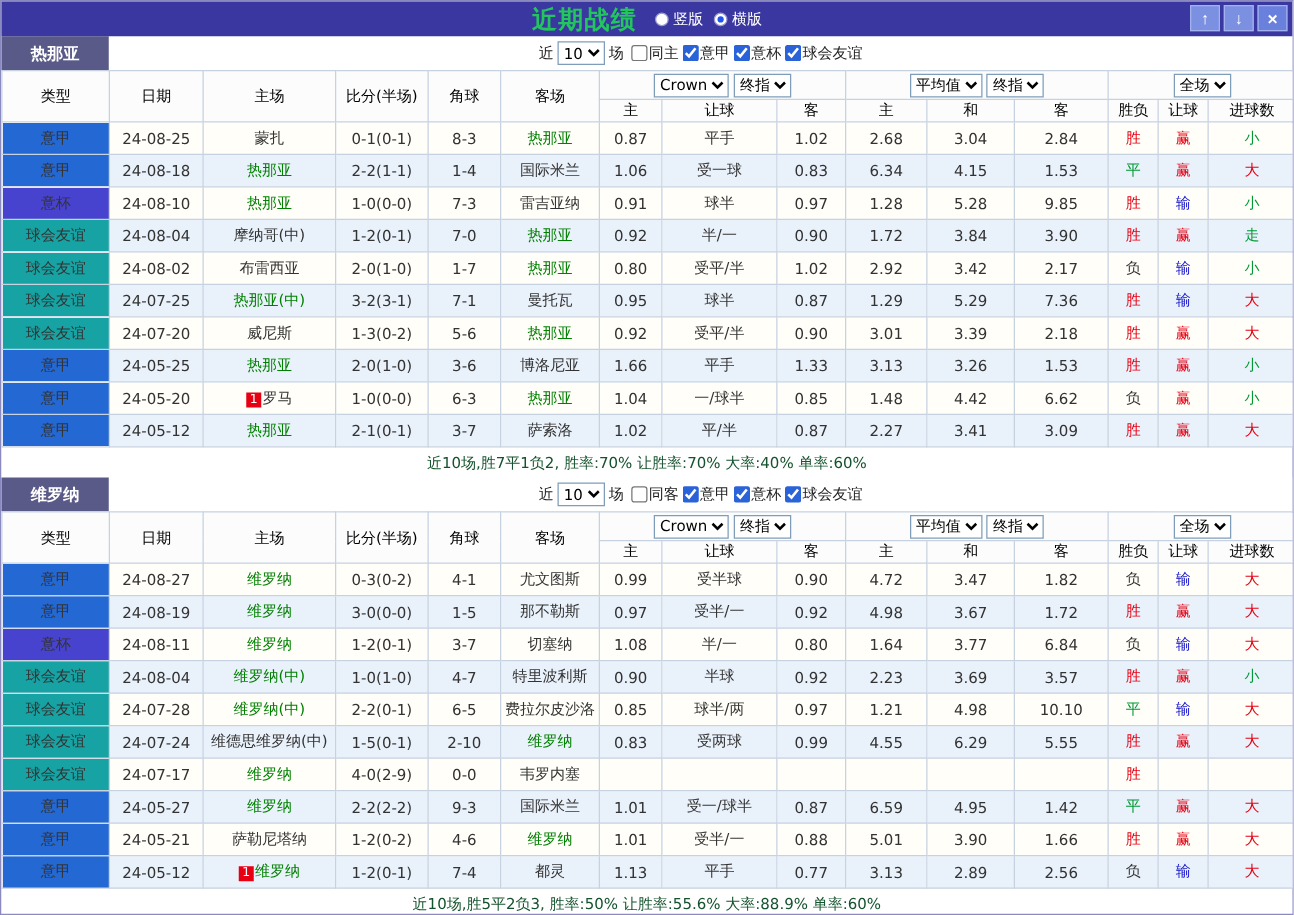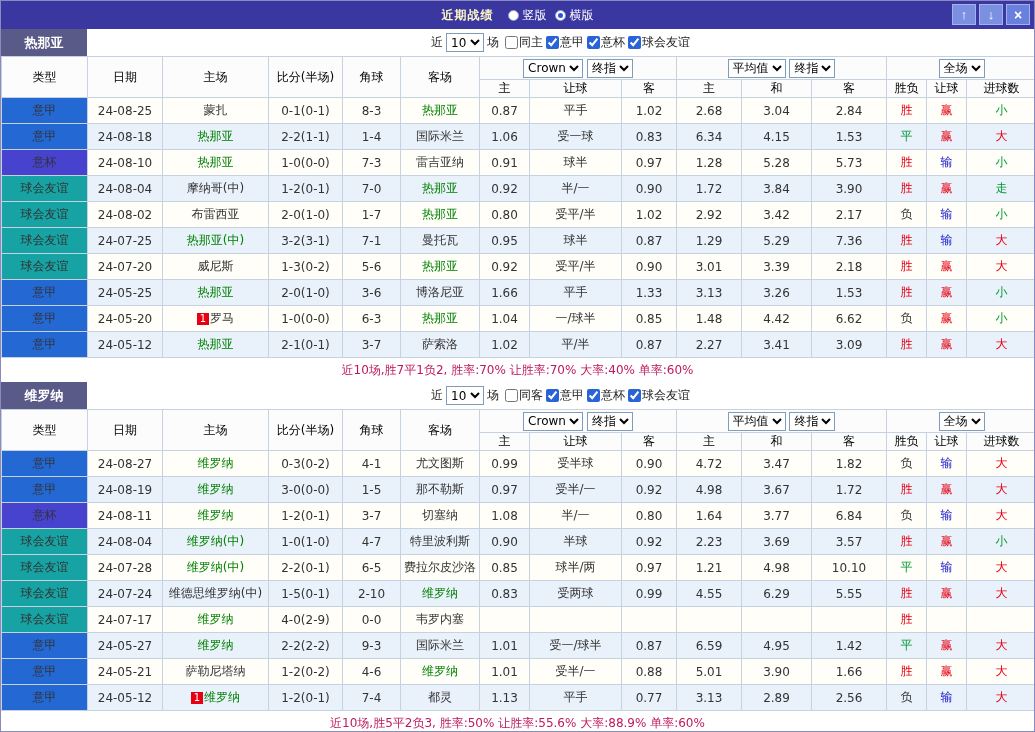--- a/index.html
+++ b/index.html
@@ -2,21 +2,21 @@
 <html><head>
 <meta charset="utf-8">
 <style>
   * { margin:0; padding:0; box-sizing:border-box; }
   body { font-family:"DejaVu Sans","Liberation Sans",sans-serif; font-size:12px; background:#fff; }
   .app { width:1035px; height:732px; background:#fff; border:1px solid #8a8ac0; display:flex; flex-direction:column; overflow:hidden; }
 
   
   .titlebar { flex:0 0 28px; background:#3b37a0; position:relative; display:flex; align-items:center; justify-content:center; }
   .tb-center { display:flex; align-items:center; gap:14px; }
-  .tb-title { color:#fef9c3; font-weight:bold; font-size:12px; letter-spacing:1px; }
+  .tb-title { color:#22c55e; font-weight:bold; font-size:20px; letter-spacing:1px; }
   .tb-radios { display:inline-flex; gap:8px; }
   .tb-radio { display:inline-flex; align-items:center; gap:4px; color:#fff; font-size:12px; cursor:pointer; }
   .radio-dot { width:11px; height:11px; border-radius:50%; background:#fff; border:1px solid #9a9ad0; display:inline-block; position:relative; }
   .radio-dot.checked::after { content:""; position:absolute; left:2px; top:2px; width:5px; height:5px; border-radius:50%; background:#2255ee; }
   .tb-buttons { position:absolute; right:4px; top:3px; display:flex; gap:3px; }
   .tb-btn { width:24px; height:21px; border:1px solid #a3b2ef; background:#7c90e2; color:#fff; font-size:13px; line-height:1; cursor:pointer; }
   .tb-btn.close { background:#6a80dd; font-size:14px; font-weight:bold; }
 
   
   .sections { flex:1; display:flex; flex-direction:column; }
@@ -35,21 +35,21 @@
   table.stat thead th { background:#fcfcfc; font-weight:normal; color:#000; }
   .hdr-top th { height:23px; }
   .hdr-bot th { height:17px; }
   table.stat tbody td { height:26px; color:#333; }
   tbody tr:nth-child(odd) { background:#fffef8; }
   tbody tr:nth-child(even) { background:#e9f1fb; }
   td.lg { color:#fff; }
   .focus { color:#008000; }
   td.score { color:#e60012; }
   .badge { display:inline-block; background:#e60012; color:#fff; font-size:10px; width:12px; height:12px; line-height:12px; text-align:center; margin-right:1px; }
-  .summary { flex:1; min-height:24px; display:flex; align-items:center; justify-content:center; color:#be185d; }
+  .summary { flex:1; min-height:24px; display:flex; align-items:center; justify-content:center; color:#14532d; }
 </style>
 </head>
 <body>
 
 <div class="app">
   <div class="titlebar">
     <div class="tb-center">
       <span class="tb-title">近期战绩</span>
       <span class="tb-radios">
           <label class="tb-radio">
@@ -186,21 +186,21 @@
               <td>24-08-10</td>
               <td><span class="focus">热那亚</span></td>
               <td class="score">1-0(0-0)</td>
               <td>7-3</td>
               <td><span>雷吉亚纳</span></td>
               <td>0.91</td>
               <td>球半</td>
               <td>0.97</td>
               <td>1.28</td>
               <td>5.28</td>
-              <td>5.73</td>
+              <td>9.85</td>
               <td style="color: rgb(230, 0, 18);">胜</td>
               <td style="color: rgb(22, 22, 204);">输</td>
               <td style="color: rgb(0, 153, 51);">小</td>
             </tr>
             <tr>
               <td class="lg" style="background: rgb(23, 163, 163);">球会友谊</td>
               <td>24-08-04</td>
               <td><span>摩纳哥(中)</span></td>
               <td class="score">1-2(0-1)</td>
               <td>7-0</td>

